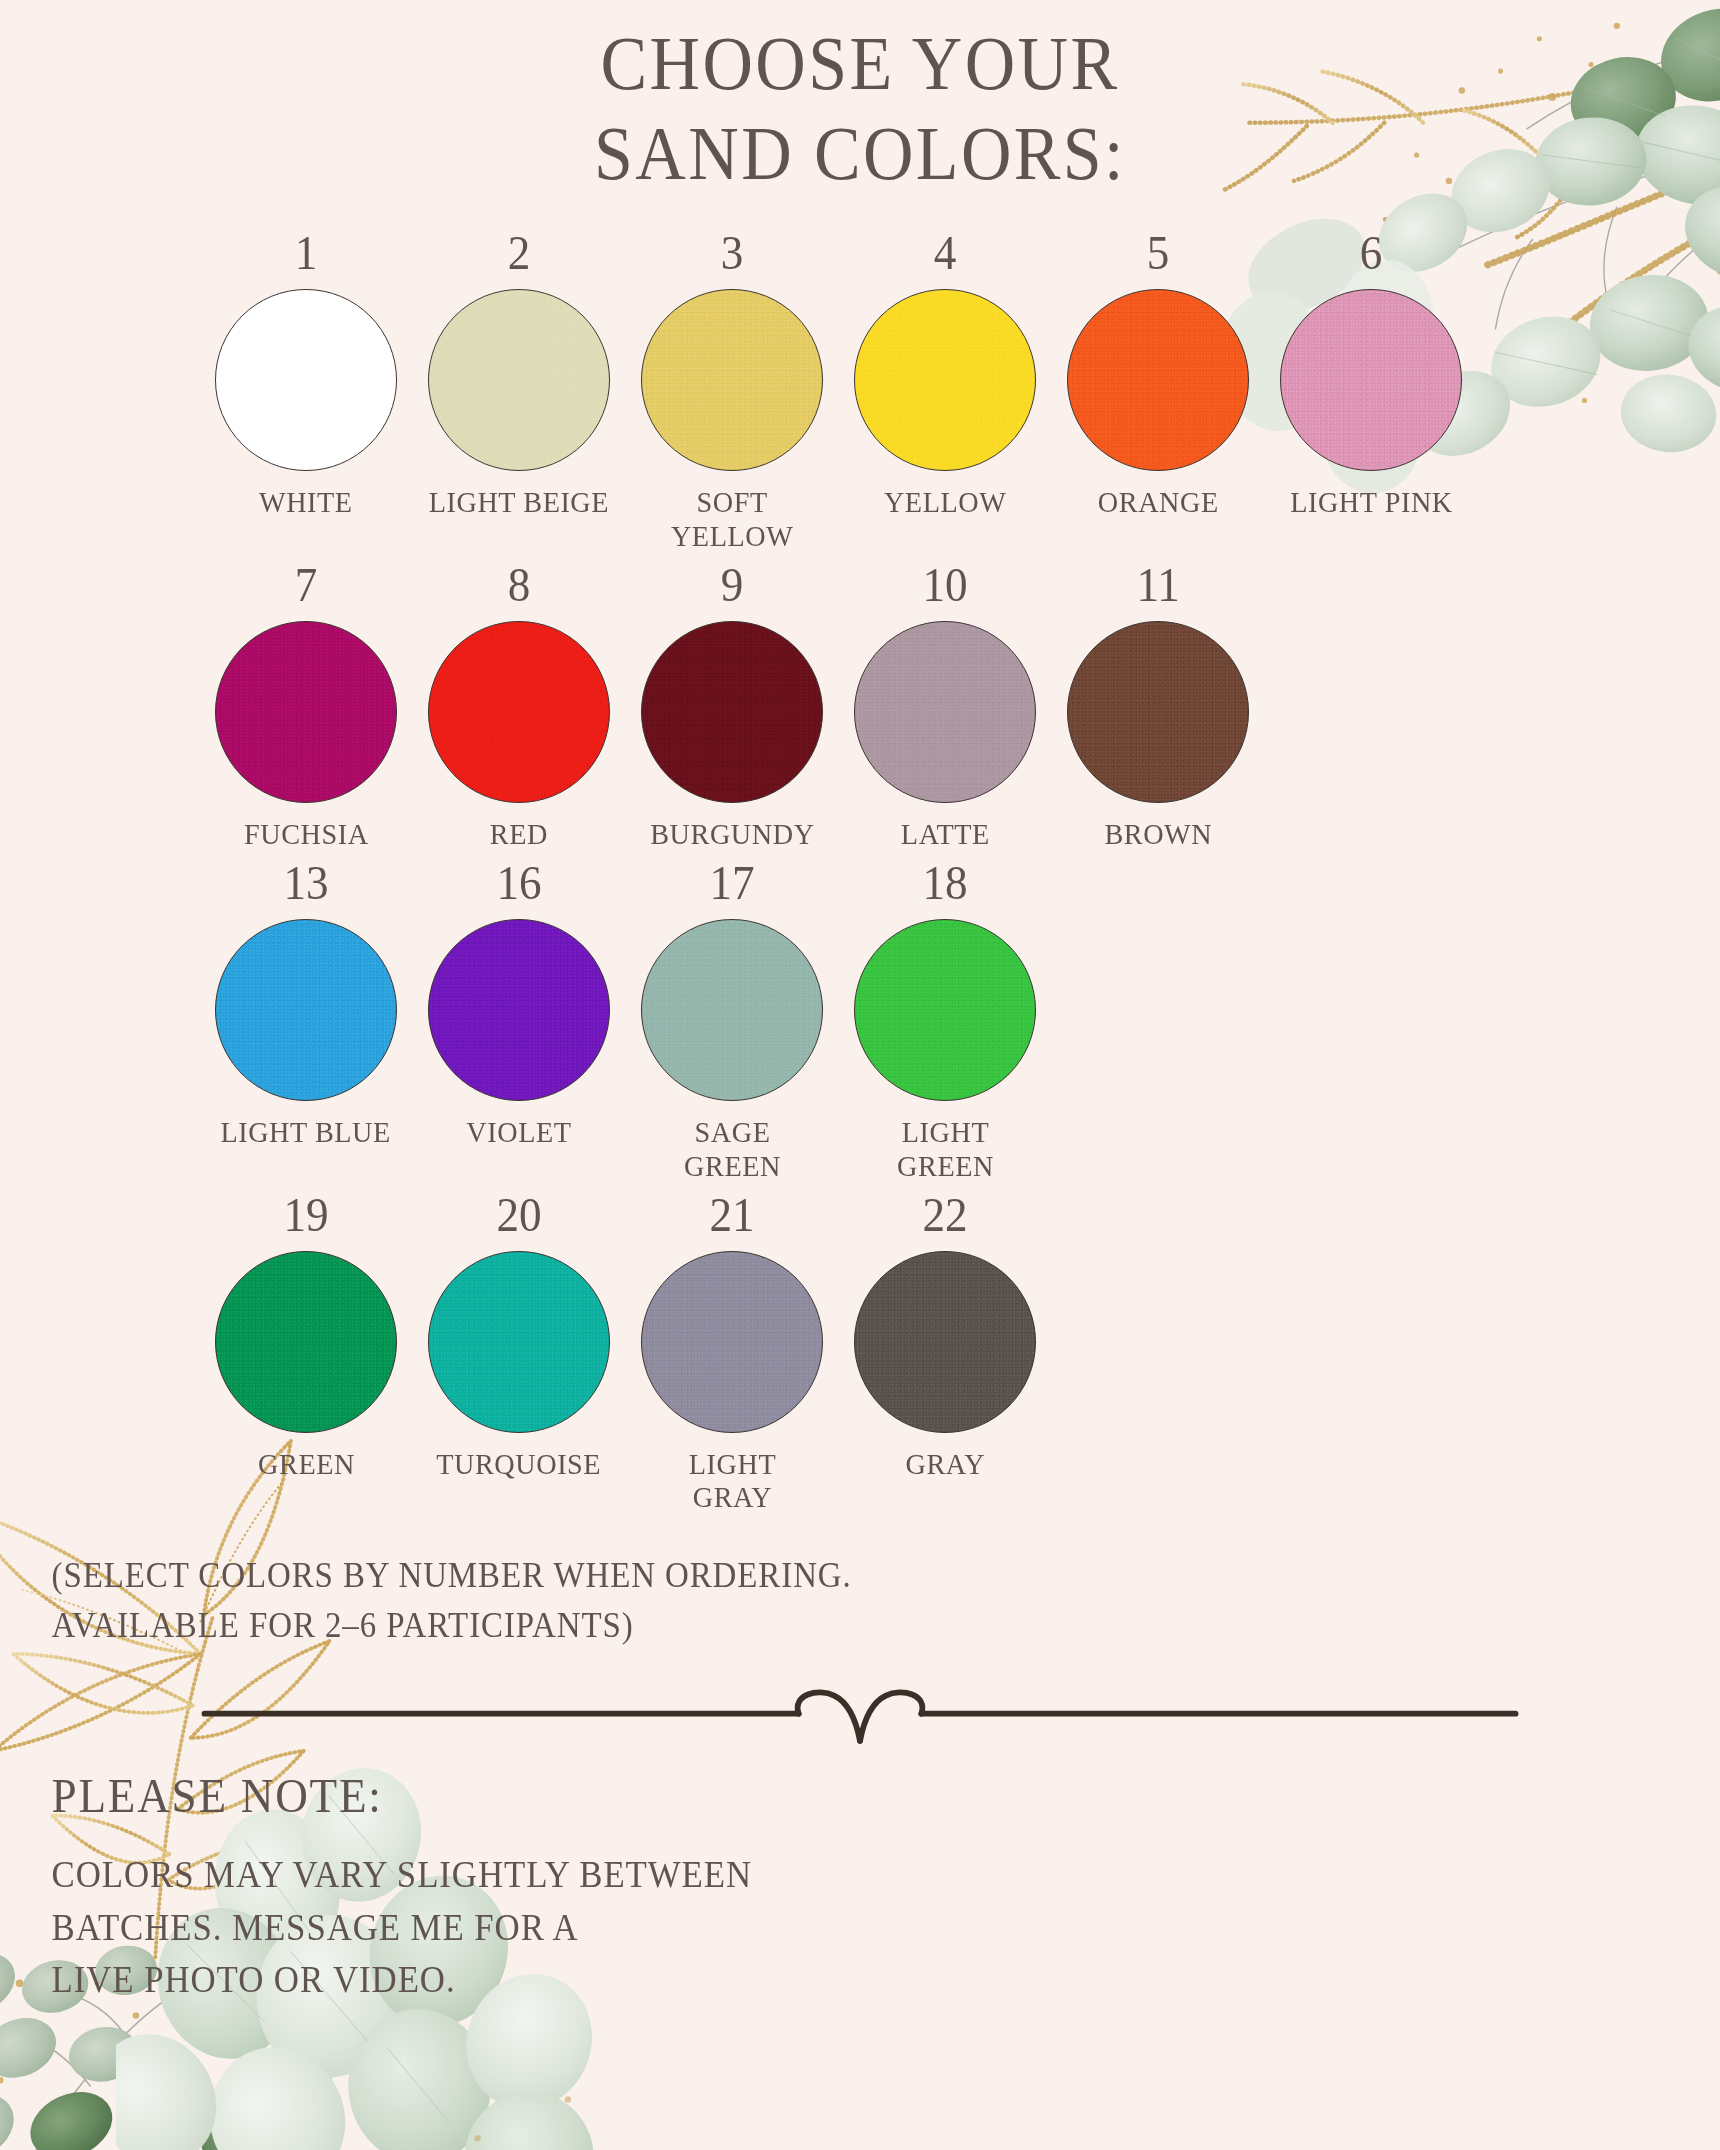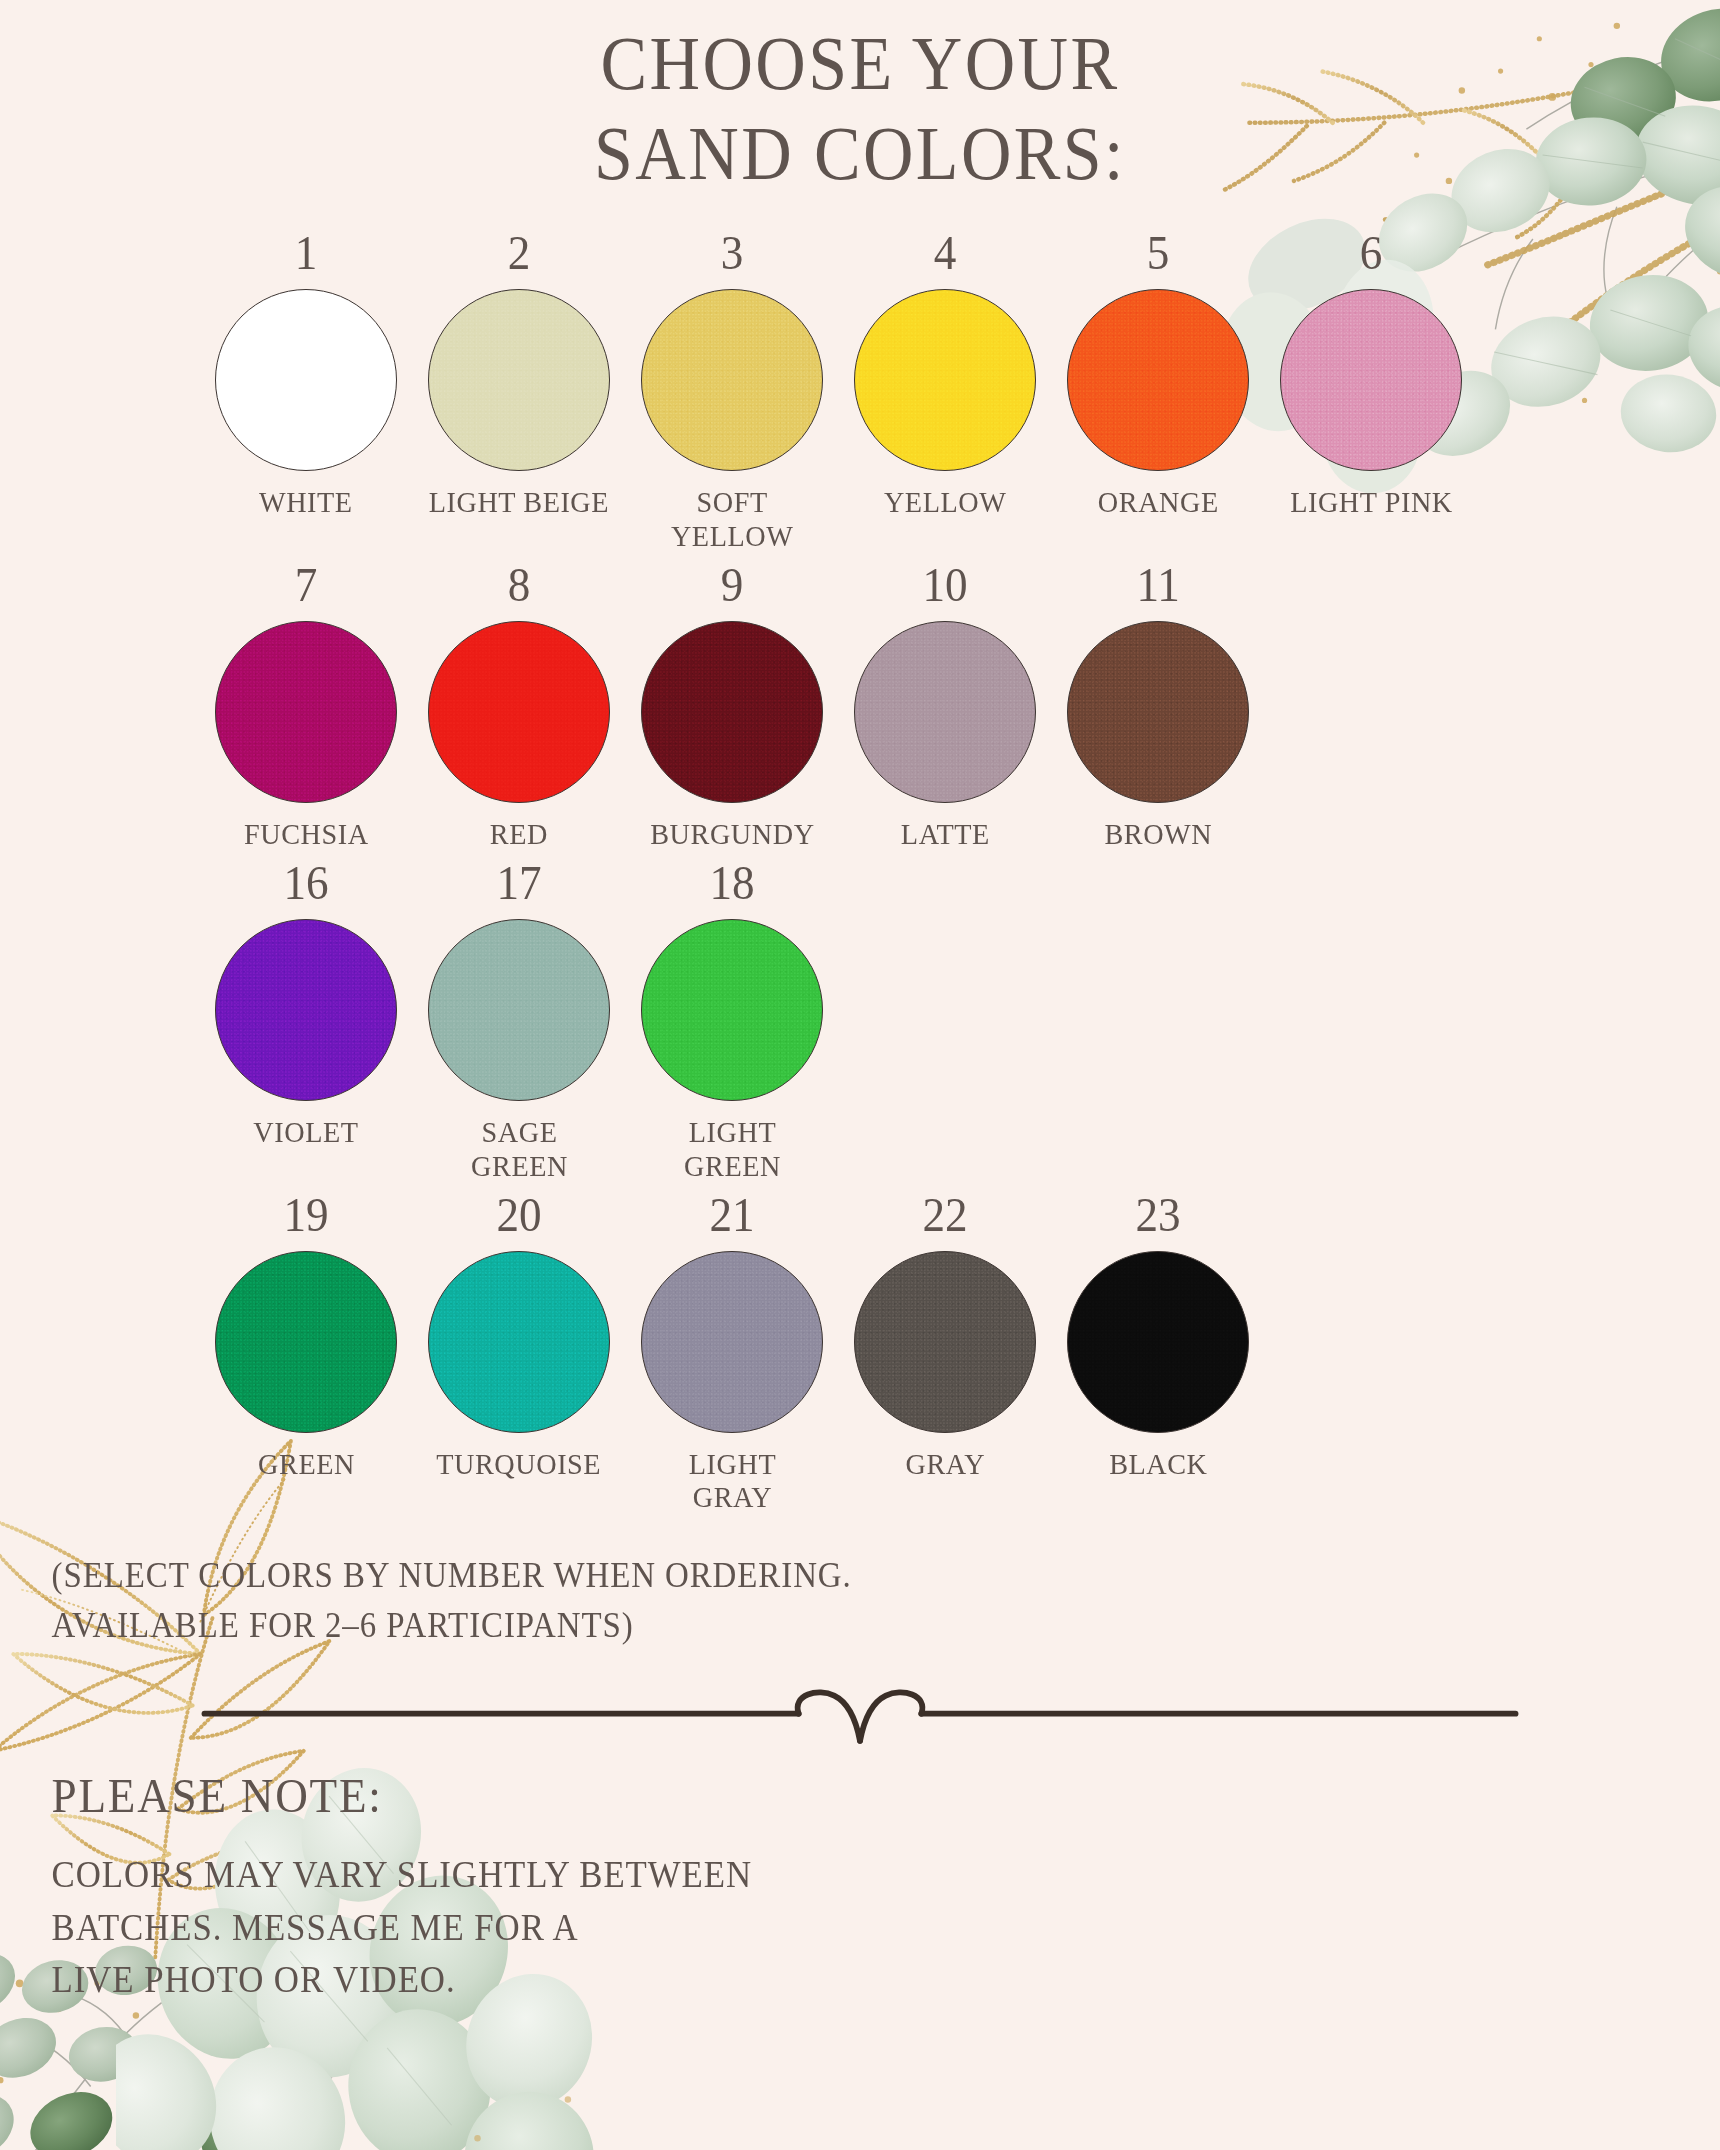--- a/index.html
+++ b/index.html
@@ -480,20 +480,27 @@
       <div class="swatch">
         <div class="swatch-num">11</div>
         <div class="dot-wrap">
           <div class="dot" style="background: rgb(108, 68, 52);"></div>
         </div>
         <div class="swatch-label">BROWN</div>
       </div>
     </div>
     <div class="row r3">
       <div class="swatch">
+        <div class="swatch-num">13</div>
+        <div class="dot-wrap">
+          <div class="dot" style="background: rgb(42, 159, 220);"></div>
+        </div>
+        <div class="swatch-label">LIGHT BLUE</div>
+      </div>
+      <div class="swatch">
         <div class="swatch-num">16</div>
         <div class="dot-wrap">
           <div class="dot" style="background: rgb(109, 23, 186);"></div>
         </div>
         <div class="swatch-label">VIOLET</div>
       </div>
       <div class="swatch">
         <div class="swatch-num">17</div>
         <div class="dot-wrap">
           <div class="dot pale" style="background: rgb(147, 181, 171);"></div>
@@ -532,27 +539,20 @@
         </div>
         <div class="swatch-label">LIGHT
 GRAY</div>
       </div>
       <div class="swatch">
         <div class="swatch-num">22</div>
         <div class="dot-wrap">
           <div class="dot" style="background: rgb(86, 80, 75);"></div>
         </div>
         <div class="swatch-label">GRAY</div>
-      </div>
-      <div class="swatch">
-        <div class="swatch-num">23</div>
-        <div class="dot-wrap">
-          <div class="dot" style="background: rgb(12, 12, 12);"></div>
-        </div>
-        <div class="swatch-label">BLACK</div>
       </div>
     </div>
   </div>
 
 <div class="note-block">
   <div class="note-line">(SELECT COLORS BY NUMBER WHEN ORDERING.</div>
   <div class="note-line">AVAILABLE FOR 2–6 PARTICIPANTS)</div>
 </div>
 
 <div class="divider-wrap">

